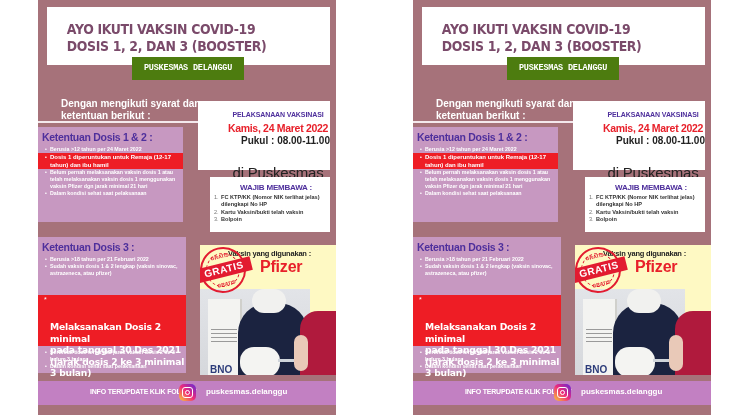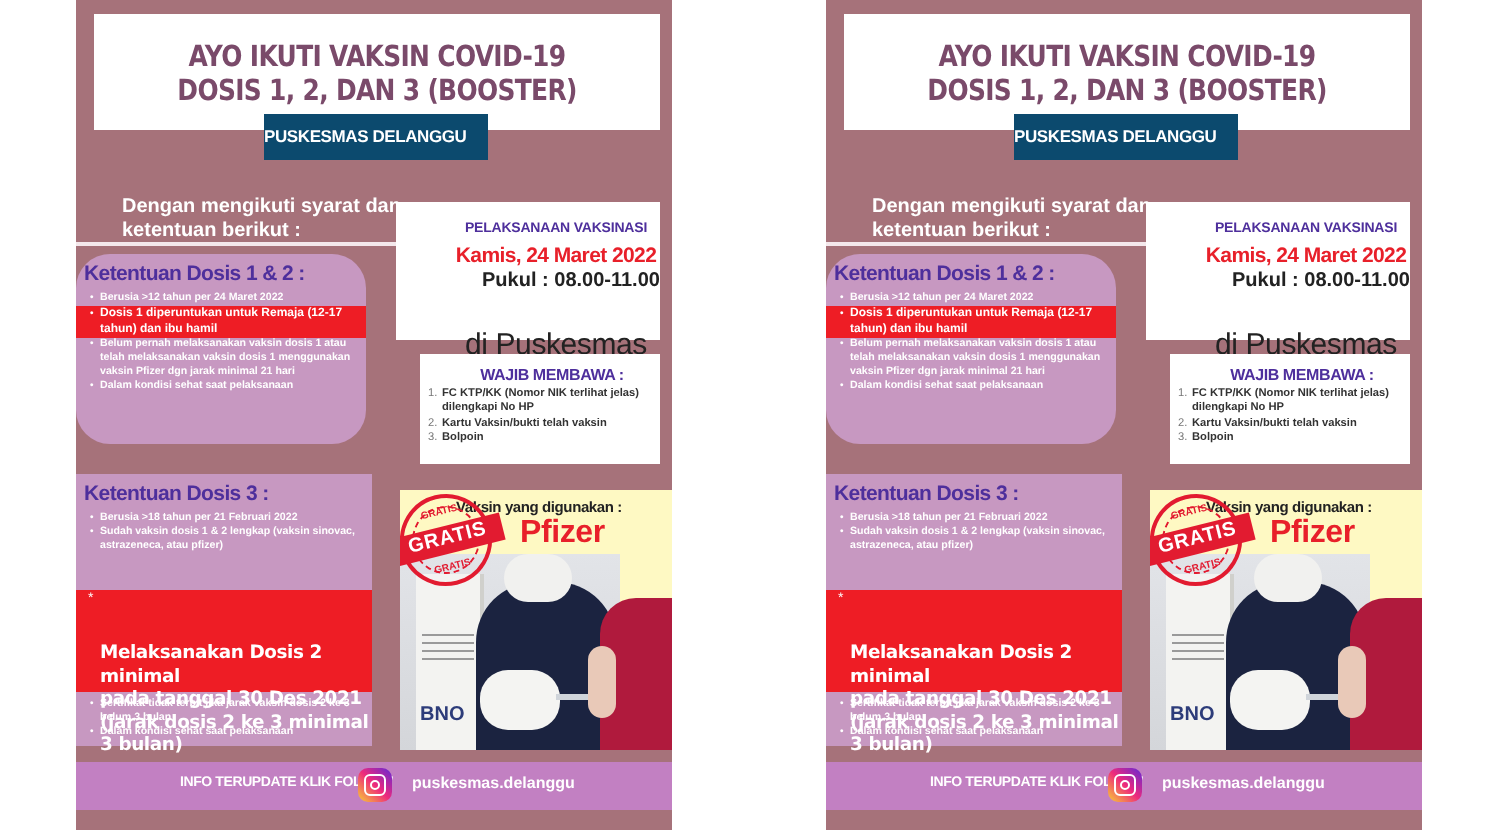--- a/index.html
+++ b/index.html
@@ -8,46 +8,46 @@
 
   .poster {
     position: absolute; top: 0; width: 298px; height: 415px;
     background: #a6727a; overflow: hidden;
   }
   .poster.left { left: 38px; }
   .poster.right { left: 413px; }
 
   .header-box {
     position: absolute; left: 9px; top: 7px; width: 283px; height: 58px;
-    background: #ffffff; text-align: center; padding-top: 14px;
+    background: #ffffff; text-align: left; padding-top: 14px;
   }
   .header-title {
     font-family: "DejaVu Sans", sans-serif; font-weight: bold; color: #7a4a6a;
     font-size: 14.5px; line-height: 17px; letter-spacing: -0.4px;
     transform: scaleX(0.86); transform-origin: center;
     white-space: nowrap;
   }
   .badge {
     position: absolute; left: 94px; top: 57px; width: 112px; height: 23px;
-    background: #0c4a6e; color: #ffffff; font-weight: bold; font-size: 8.5px;
-    line-height: 23px; letter-spacing: -0.2px;
+    background: #4d7c0f; color: #ffffff; font-weight: bold; font-size: 8.5px;
+    text-align: center; line-height: 23px; letter-spacing: -0.2px; font-family: Liberation Mono, monospace;
   }
 
   .intro {
     position: absolute; left: 10px; top: 98px; width: 160px;
     color: #ffffff; font-weight: bold; font-size: 10px; line-height: 12px; margin-left: 13px;
   }
   .intro-rule {
     position: absolute; left: 0; top: 121px; width: 163px; height: 2px; background: #f4e8ec;
   }
 
   .pink-box {
     position: absolute; left: 0; background: #c798c1;
   }
-  .pink-box.one { top: 127px; width: 145px; height: 95px; border-radius: 17px; }
+  .pink-box.one { top: 127px; width: 145px; height: 95px; }
   .pink-box.two { top: 237px; width: 148px; height: 136px; }
 
   .box-heading {
     position: absolute; left: 4px; color: #4e2f9c; font-weight: bold; font-size: 10.5px;
     letter-spacing: -0.3px; white-space: nowrap;
   }
   .bullets { position: absolute; left: 0; width: 100%; list-style: none; }
   .bullets li {
     position: relative; color: #ffffff; font-size: 5.3px; font-weight: bold; line-height: 7px;
     padding-left: 12px; padding-right: 4px;
@@ -83,21 +83,21 @@
   .bring-list { list-style: none; padding-left: 4px; }
   .bring-list li { position: relative; padding-left: 7px; font-size: 5.6px; line-height: 7.3px; font-weight: bold; color: #333; }
   .bring-list li .num { position: absolute; left: 0; top: 0; color: #777; font-weight: normal; }
 
   .vaccine-panel {
     position: absolute; left: 162px; top: 245px; width: 136px; height: 130px; background: #fef9c3; overflow: hidden;
   }
   .vaccine-label { position: absolute; left: 28px; top: 4px; font-size: 7.5px; color: #222; font-weight: bold; letter-spacing: -0.2px; }
   .vaccine-name { position: absolute; left: 60px; top: 13px; font-size: 16px; color: #e8202a; font-weight: bold; letter-spacing: -0.2px; }
   .photo {
-    position: absolute; left: 0; top: 32px; width: 110px; height: 98px;
+    position: absolute; left: 0; top: 44px; width: 110px; height: 98px;
     background: linear-gradient(180deg, #e2e4e8 0%, #d4d6da 100%);
   }
   .photo .box { position: absolute; left: 8px; top: 10px; width: 34px; height: 88px; background: #f3f3f1; border-right: 2px solid #d0d0cc; }
   .photo .box .lines { position: absolute; left: 3px; top: 30px; width: 26px; height: 14px;
       background: repeating-linear-gradient(180deg,#9a9a9a 0 1px,transparent 1px 4px); }
   .photo .box .brand { position: absolute; left: 2px; bottom: 12px; font-size: 10px; color: #2d3c7a; font-weight: bold; }
   .photo .nurse { position: absolute; left: 38px; top: 14px; width: 70px; height: 84px; background: #1b2340; border-radius: 30px 30px 0 0; }
   .photo .mask { position: absolute; left: 52px; top: 0; width: 34px; height: 24px; background: #f1f1ef; border-radius: 12px; }
   .photo .glove { position: absolute; left: 40px; top: 58px; width: 40px; height: 30px; background: #f4f4f2; border-radius: 14px; }
   .photo .syringe { position: absolute; left: 78px; top: 70px; width: 34px; height: 3px; background: #cfd4da; }

